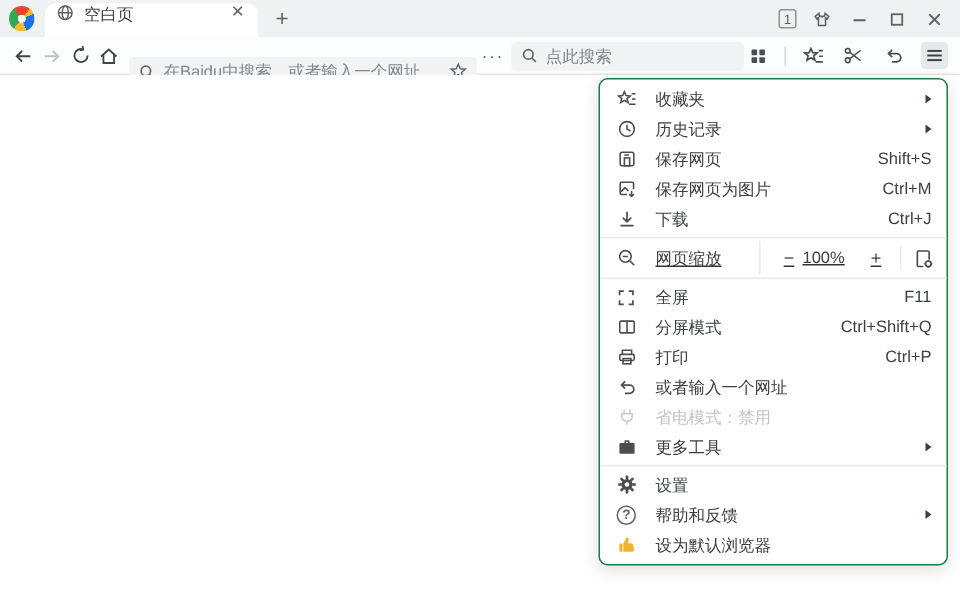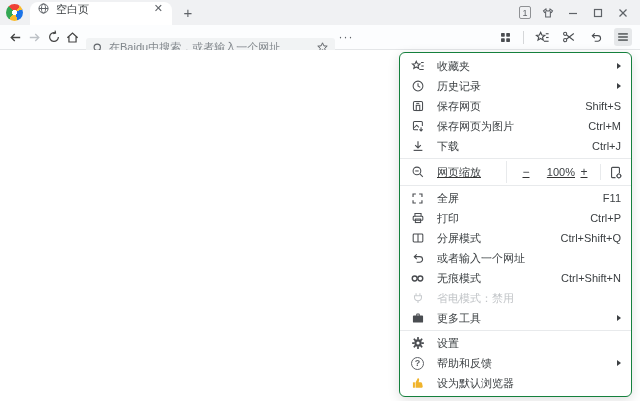--- a/index.html
+++ b/index.html
@@ -45,21 +45,21 @@
   .menu-item { height:20px; display:flex; align-items:center; padding:0 10px 0 10px; cursor:pointer; }
   .mi-icon { width:15px; height:15px; display:flex; align-items:center; justify-content:center; margin-right:12px; flex:0 0 auto; }
   .mi-label { color:#3c4043; white-space:nowrap; }
   .mi-right { margin-left:auto; color:#3c4043; }
   .arr { width:0; height:0; border-left:4px solid #3c4043; border-top:3px solid transparent; border-bottom:3px solid transparent; margin-left:auto; }
   .menu-sep { border-top:1px solid #e8eaec; margin:2px 0; }
   .disabled .mi-label { color:#c1c4c7;font-family:Liberation Serif, serif; }
   .zoom-row { height:22px; padding-right:0;text-decoration:underline; }
   .zctrl { margin-left:auto; height:100%; display:flex; align-items:center; border-left:1px solid #e8eaec; padding:0 8px 0 10px; }
   .zbtn { width:18px; text-align:center; color:#3c4043; font-size:12px; cursor:pointer; }
-  .zval { width:40px; text-align:right; color:#3c4043; }
+  .zval { width:40px; text-align:left; color:#3c4043; }
   .zsep { width:1px; height:16px; background:#e8eaec; margin:0 7px; }
   .zicon { cursor:pointer; display:flex; align-items:center; }
   svg { display:block; }
   .qmark { width:13px; height:13px; border:1.2px solid #5f6368; border-radius:50%; color:#5f6368;
            font-size:9px; font-weight:bold; display:flex; align-items:center; justify-content:center; }
 </style>
 </head>
 <body>
 
 <div class="window">
@@ -137,20 +137,29 @@
       <span class="ph">在Baidu中搜索，或者输入一个网址</span>
       <span>
         <svg width="13" height="13" viewBox="0 0 16 16" fill="none" stroke="#5f6368" stroke-width="1.2">
           <path d="M8 2.2 L9.7 6 L13.8 6.3 L10.7 9 L11.7 13 L8 10.8 L4.3 13 L5.3 9 L2.2 6.3 L6.3 6 Z"></path>
         </svg>
       </span>
     </div>
 
     <div class="more-btn">···</div>
 
+    <div class="field searchbox">
+      <span>
+        <svg width="12" height="12" viewBox="0 0 16 16" fill="none" stroke="#5f6368" stroke-width="1.5">
+            <circle cx="7" cy="7" r="4.2"></circle>
+            <line x1="10.2" y1="10.2" x2="13.6" y2="13.6"></line>
+          </svg>
+      </span>
+      <span class="ph">点此搜索</span>
+    </div>
 
     <div class="tb-right">
       <div class="tb-ic">
         <svg width="13" height="13" viewBox="0 0 16 16" fill="#4a4d51">
             <rect x="2.5" y="2.5" width="4.6" height="4.6" rx="0.8"></rect>
             <rect x="8.9" y="2.5" width="4.6" height="4.6" rx="0.8"></rect>
             <rect x="2.5" y="8.9" width="4.6" height="4.6" rx="0.8"></rect>
             <rect x="8.9" y="8.9" width="4.6" height="4.6" rx="0.8"></rect>
           </svg>
       </div>
@@ -290,60 +299,50 @@
             <path d="M6 13.5 H2.5 V10"></path>
         </svg>
       </span>
       <span class="mi-label">全屏</span>
       <span class="mi-right">F11</span>
     </div>
 
     <div class="menu-item">
       <span class="mi-icon">
         <svg width="14" height="14" viewBox="0 0 16 16" fill="none" stroke="#4a4d51" stroke-width="1.2">
+          <rect x="2.5" y="3.5" width="11" height="9" rx="1"></rect>
+            <line x1="8" y1="3.5" x2="8" y2="12.5"></line>
+        </svg>
+      </span>
+      <span class="mi-label">分屏模式</span>
+      <span class="mi-right">Ctrl+Shift+Q</span>
+    </div>
+
+    <div class="menu-item">
+      <span class="mi-icon">
+        <svg width="14" height="14" viewBox="0 0 16 16" fill="none" stroke="#4a4d51" stroke-width="1.2">
           <path d="M4.5 6 V2.8 H11.5 V6"></path>
             <rect x="2.5" y="6" width="11" height="4.6" rx="1"></rect>
             <rect x="5" y="9.2" width="6" height="4"></rect>
         </svg>
       </span>
       <span class="mi-label">打印</span>
       <span class="mi-right">Ctrl+P</span>
     </div>
 
     <div class="menu-item">
       <span class="mi-icon">
-        <svg width="14" height="14" viewBox="0 0 16 16" fill="none" stroke="#4a4d51" stroke-width="1.2">
-          <rect x="2.5" y="3.5" width="11" height="9" rx="1"></rect>
-            <line x1="8" y1="3.5" x2="8" y2="12.5"></line>
-        </svg>
-      </span>
-      <span class="mi-label">分屏模式</span>
-      <span class="mi-right">Ctrl+Shift+Q</span>
-    </div>
-
-    <div class="menu-item">
-      <span class="mi-icon">
         <svg width="14" height="14" viewBox="0 0 16 16" fill="none" stroke="#4a4d51" stroke-width="1.3">
           <path d="M4 6.5 H10 A3.2 3.2 0 0 1 10 12.9 H6.5"></path>
             <path d="M6.6 3.8 L3.8 6.5 L6.6 9.2"></path>
         </svg>
       </span>
       <span class="mi-label">或者输入一个网址</span>
     </div>
 
-    <div class="menu-item">
-      <span class="mi-icon">
-        <svg width="15" height="15" viewBox="0 0 16 16" fill="none" stroke="#4a4d51" stroke-width="1.5">
-          <circle cx="5" cy="8" r="2.6"></circle>
-            <circle cx="11" cy="8" r="2.6"></circle>
-        </svg>
-      </span>
-      <span class="mi-label">无痕模式</span>
-      <span class="mi-right">Ctrl+Shift+N</span>
-    </div>
 
     <div class="menu-item disabled">
       <span class="mi-icon">
         <svg width="14" height="14" viewBox="0 0 16 16" fill="none" stroke="#c8cbce" stroke-width="1.2">
           <line x1="5.8" y1="2.5" x2="5.8" y2="5.5"></line>
             <line x1="10.2" y1="2.5" x2="10.2" y2="5.5"></line>
           <path d="M4 5.5 H12 V7.5 A4 4 0 0 1 8 11.2 A4 4 0 0 1 4 7.5 Z"></path>
             <line x1="8" y1="11.2" x2="8" y2="13.8"></line>
         </svg>
       </span>

